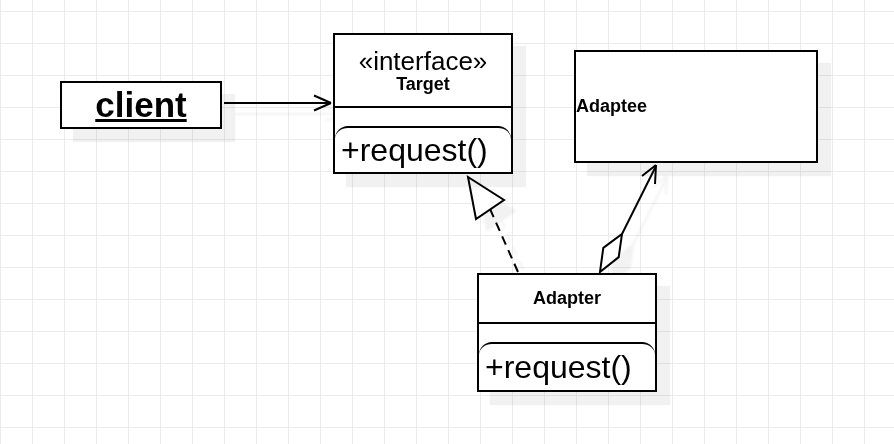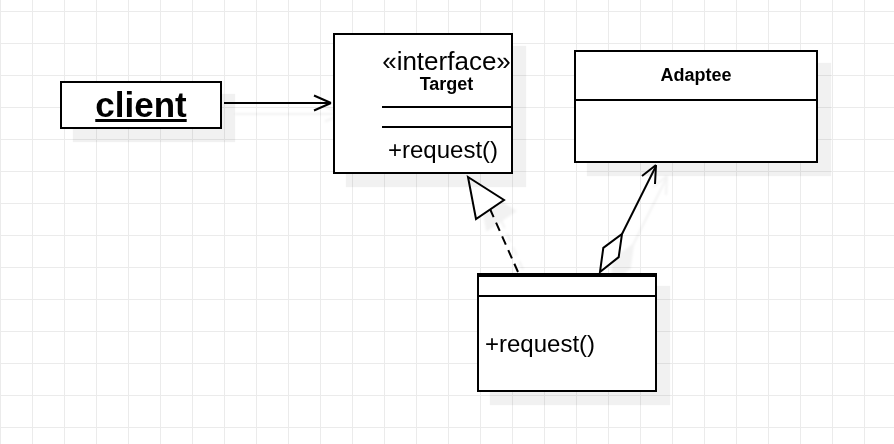--- a/index.html
+++ b/index.html
@@ -21,33 +21,33 @@
   .edges path,.edges polygon{stroke:#000000;stroke-width:2;fill:none;}
   .edges .hollow{fill:#ffffff;}
   .edges .dashed{stroke-dasharray:9 6;}
   .node{
     position:absolute;box-sizing:border-box;
     background:#ffffff;border:2px solid #000000;
     box-shadow:13px 13px 1px rgba(0,0,0,0.055);
   }
   .client-node{left:60px;top:81px;width:162px;height:48px;
     display:flex;align-items:center;justify-content:center;}
-  .target-node{left:333px;top:33px;width:180px;height:141px;display:flex;flex-direction:column;padding-left:47px;}
-  .adaptee-node{left:574px;top:50px;width:244px;height:113px;display:flex;flex-direction:column;}
+  .target-node{left:333px;top:33px;width:180px;height:141px;display:flex;flex-direction:column;}
+  .adaptee-node{left:574px;top:50px;width:244px;height:113px;display:flex;align-items:center;}
   .adapter-node{left:477px;top:273px;width:180px;height:119px;display:flex;flex-direction:column;}
   .sec-title{display:flex;flex-direction:column;align-items:center;justify-content:center;line-height:1.08;}
   .target-node .sec-title{height:71px;}
   .adaptee-node .sec-title{height:47px;}
   .adapter-node .sec-title{height:47px;}
   .cls-name{font-weight:bold;font-size:18px;}
   .client-node .cls-name{font-size:35px;text-decoration:underline;}
   .stereotype{font-size:26px;font-weight:normal;}
   .sec-mid{height:18px;border-top:2px solid #000;}
   .sec-methods{flex:1;border-top:2px solid #000;display:flex;align-items:center;
-    padding-left:6px;font-size:24px;}
+    padding-left:6px;font-size:32px;border-radius:13px;}
 </style>
 </head>
 <body>
 
 <div class="canvas">
 
   <svg class="edges" viewBox="0 0 894 444" xmlns="http://www.w3.org/2000/svg">
 
     <g>
       <path d="M224 103 L330 103"></path>
@@ -80,17 +80,20 @@
   </div>
 
   <div class="node adaptee-node">
     <div class="sec-title">
       <div class="cls-name">Adaptee</div>
     </div>
     <div class="sec-mid"></div>
   </div>
 
   <div class="node adapter-node">
+    <div class="sec-title">
+      <div class="cls-name">Adapter</div>
+    </div>
     <div class="sec-mid"></div>
     <div class="sec-methods">+request()</div>
   </div>
 
 </div>
 
 </body></html>

